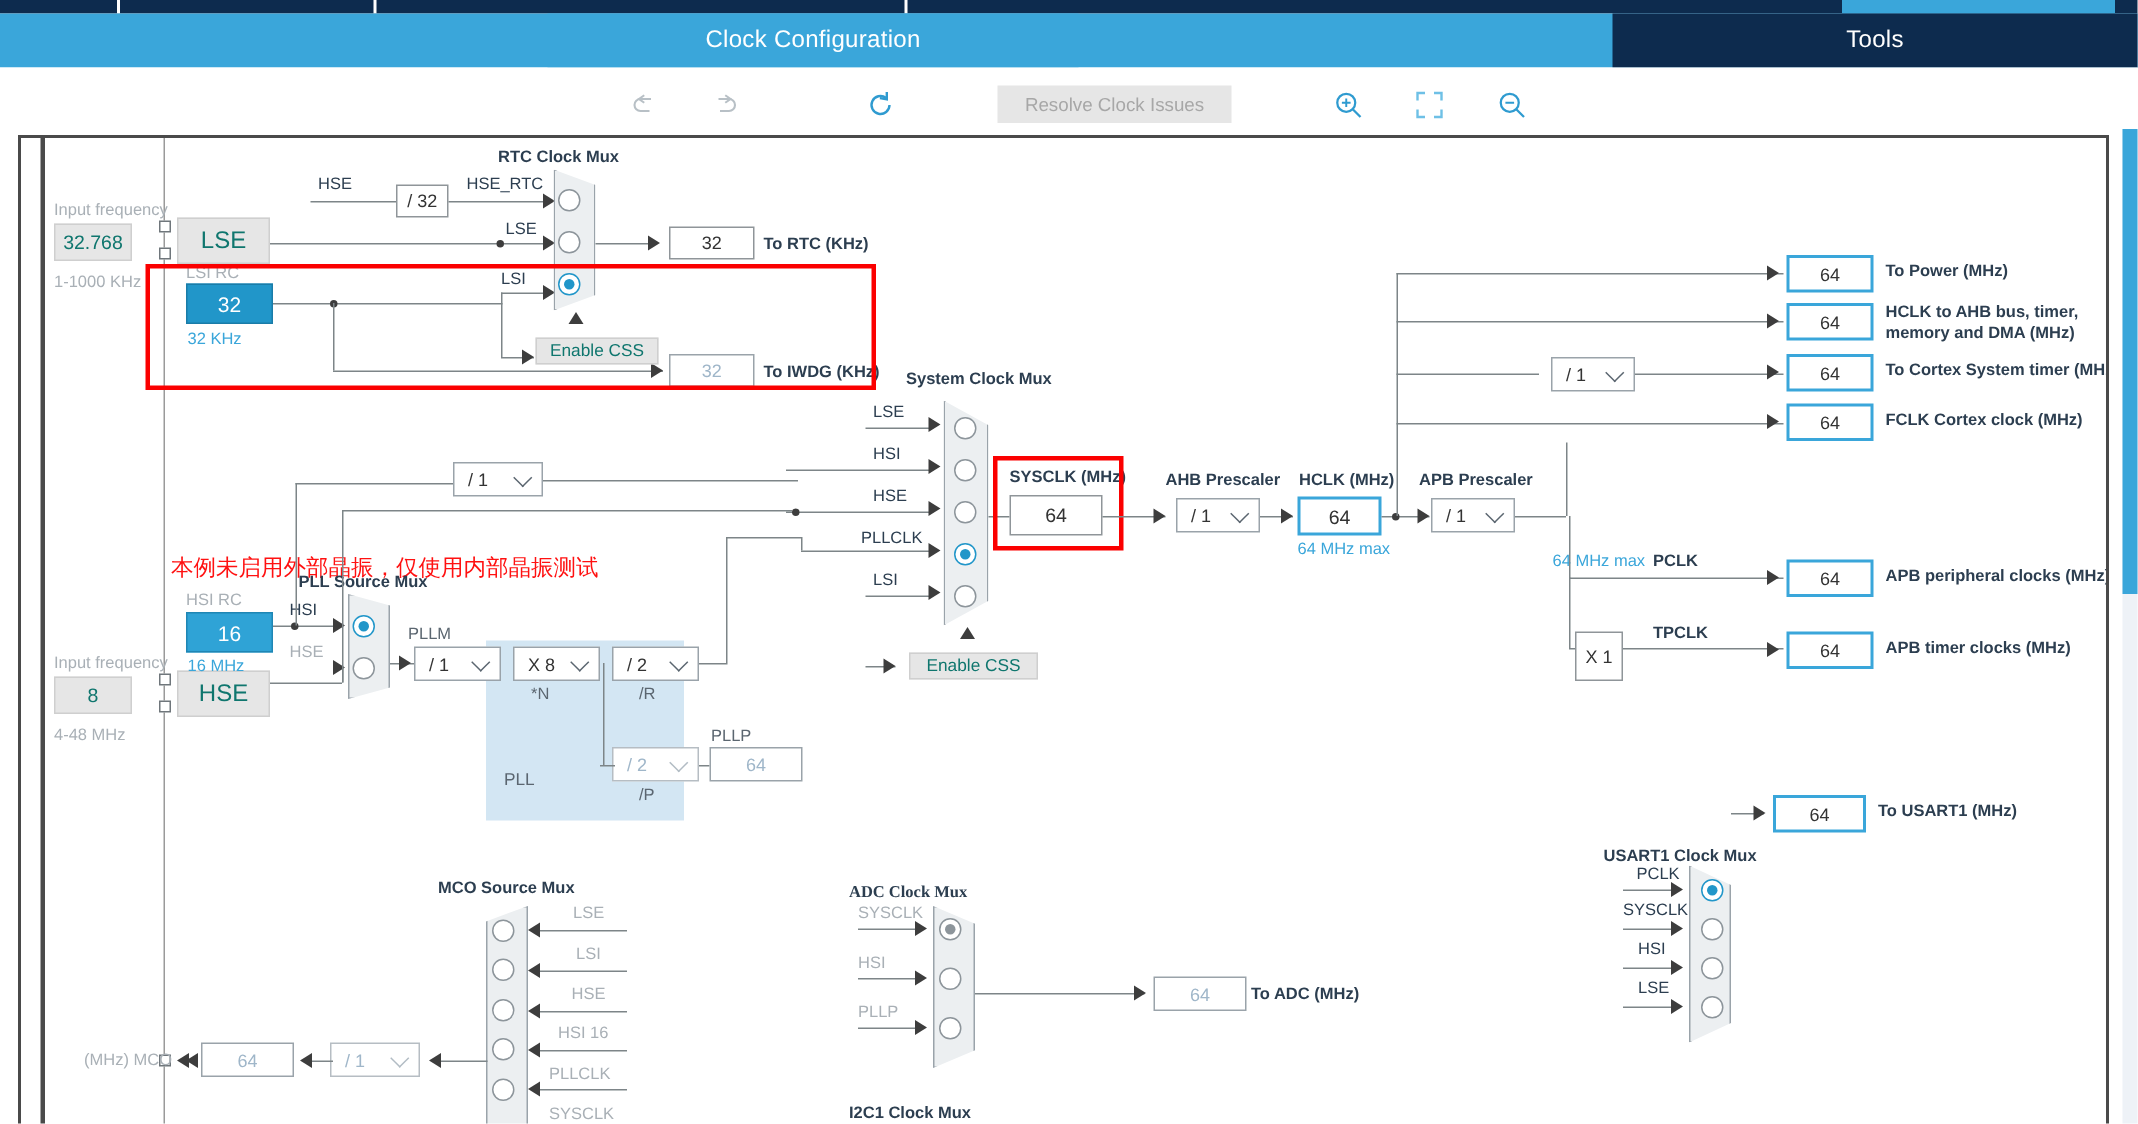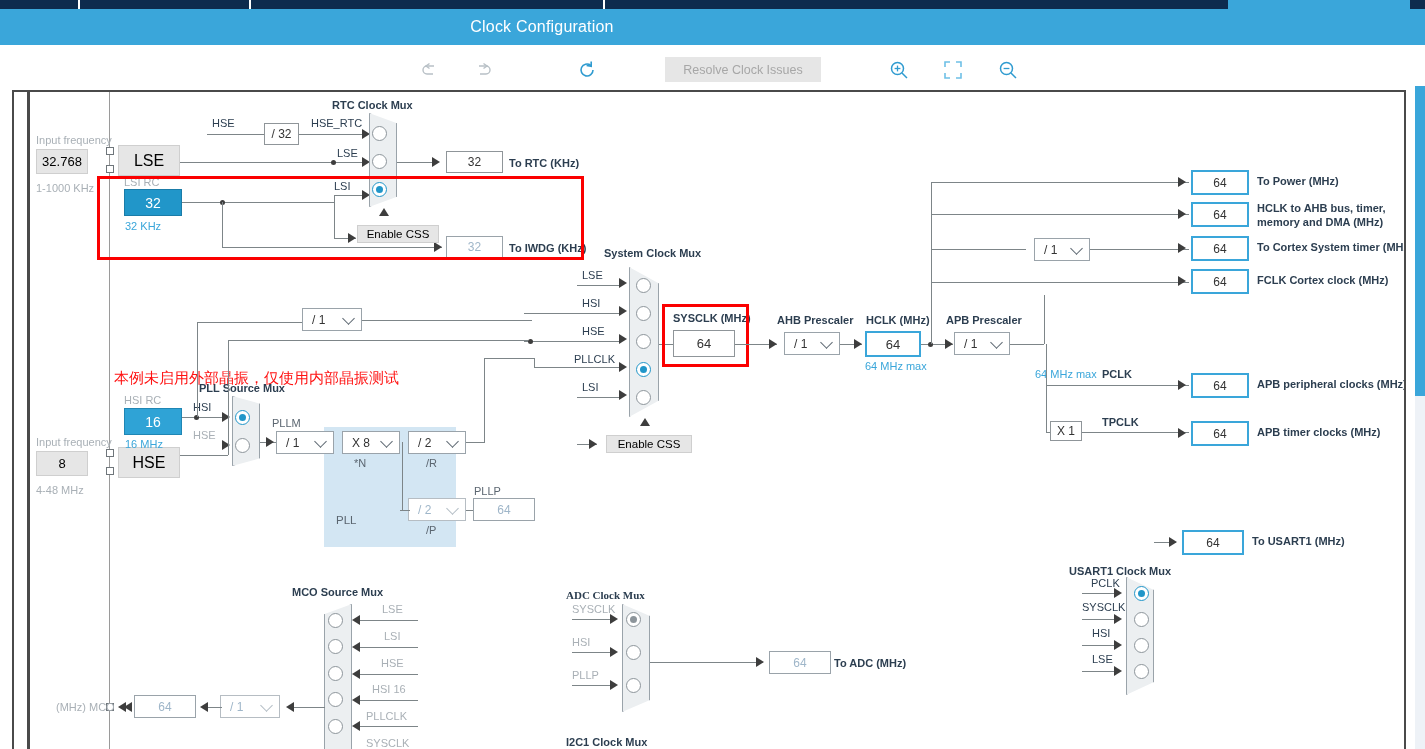--- a/index.html
+++ b/index.html
@@ -111,21 +111,21 @@
   }
 
   
   .vbox {
     position: absolute; background: #ffffff; border: 1px solid #8f9599;
     display: flex; align-items: center; justify-content: center;
     font-size: 12px; color: #333; white-space: nowrap;
   }
   .vbox.hl { border: 2px solid #3aa6da; color: #333; }
   .vbox.dis { color: #9fb6c9; border-color: #9aa3aa; }
-  .vbox.greyfill { background: #e6e6e6; border: 1px solid #cfcfcf; color: #000000; }
+  .vbox.greyfill { background: #e6e6e6; border: 1px solid #cfcfcf; color: #0f766e; }
   .vbox.cyan { background: #2196c9; border: 1px solid #1a7ca8; color: #ffffff; }
   .vbox.cyanlt { background: #2fa3d6; border: 1px solid #1f86b4; color: #ffffff; }
 
   .sel {
     position: absolute; background: #ffffff; border: 1px solid #9aa3aa;
     display: flex; align-items: center; font-size: 12px; color: #333;
     padding-left: 9px; white-space: nowrap;
   }
   .sel.dis { color: #9fb6c9; border-color: #b6bdc3; }
   .sel .caret {
@@ -194,20 +194,23 @@
 <div id="top-strip">
   <div class="sep" style="left:78px;"></div>
   <div class="sep" style="left:249px;"></div>
   <div class="sep" style="left:603px;"></div>
   <div class="hl" style="left:1228px;width:182px;"></div>
 </div>
 
 <div id="tabbar">
   <div class="tab active" style="left:365px;width:354px;">
     <span>Clock Configuration</span>
+  </div>
+  <div class="tab inactive" style="left:1075px;width:350px;">
+    <span>Tools</span>
   </div>
 </div>
 
 <div id="toolbar"></div>
 
 <div class="tb-icon" style="left:417px;">
   <svg width="20" height="20" viewBox="0 0 20 20">
     <path d="M13 14 H7 a4 4 0 0 1 0-8 H14" fill="none" stroke="#b8c0c6" stroke-width="1.4"></path>
     <path d="M9.5 3.5 L6 6 L9.5 8.5" fill="none" stroke="#b8c0c6" stroke-width="1.4"></path>
   </svg>
@@ -508,21 +511,21 @@
   <div class="wire h" style="left:996px;top:252px;width:34px;"></div>
   <div class="wire v" style="left:1030px;top:203px;height:49px;"></div>
   <div class="lbl blue" style="left:1021px;top:276px;">64 MHz max</div>
 
   <div class="lbl b" style="left:1088px;top:276px;">PCLK</div>
   <div class="wire v" style="left:1032px;top:252px;height:42px;"></div>
   <div class="wire h" style="left:1032px;top:293px;width:143px;"></div>
   <div class="wire v" style="left:1032px;top:293px;height:47px;"></div>
   <div class="wire h" style="left:1032px;top:340px;width:4px;"></div>
 
-  <div class="vbox" style="left:1036px;top:329px;width:32px;height:20px;">
+  <div class="vbox" style="left:1036px;top:329px;width:32px;height:33px;">
     <span>X 1</span>
   </div>
   <div class="lbl b" style="left:1088px;top:324px;">TPCLK</div>
   <div class="wire h" style="left:1068px;top:340px;width:107px;"></div>
 
   <div class="arrow" style="left:1164px;top:85px;"></div>
   <div class="vbox hl" style="left:1177px;top:78px;width:58px;height:25px;">
     <span>64</span>
   </div>
   <div class="lbl b" style="left:1243px;top:83px;">To Power (MHz)</div>

